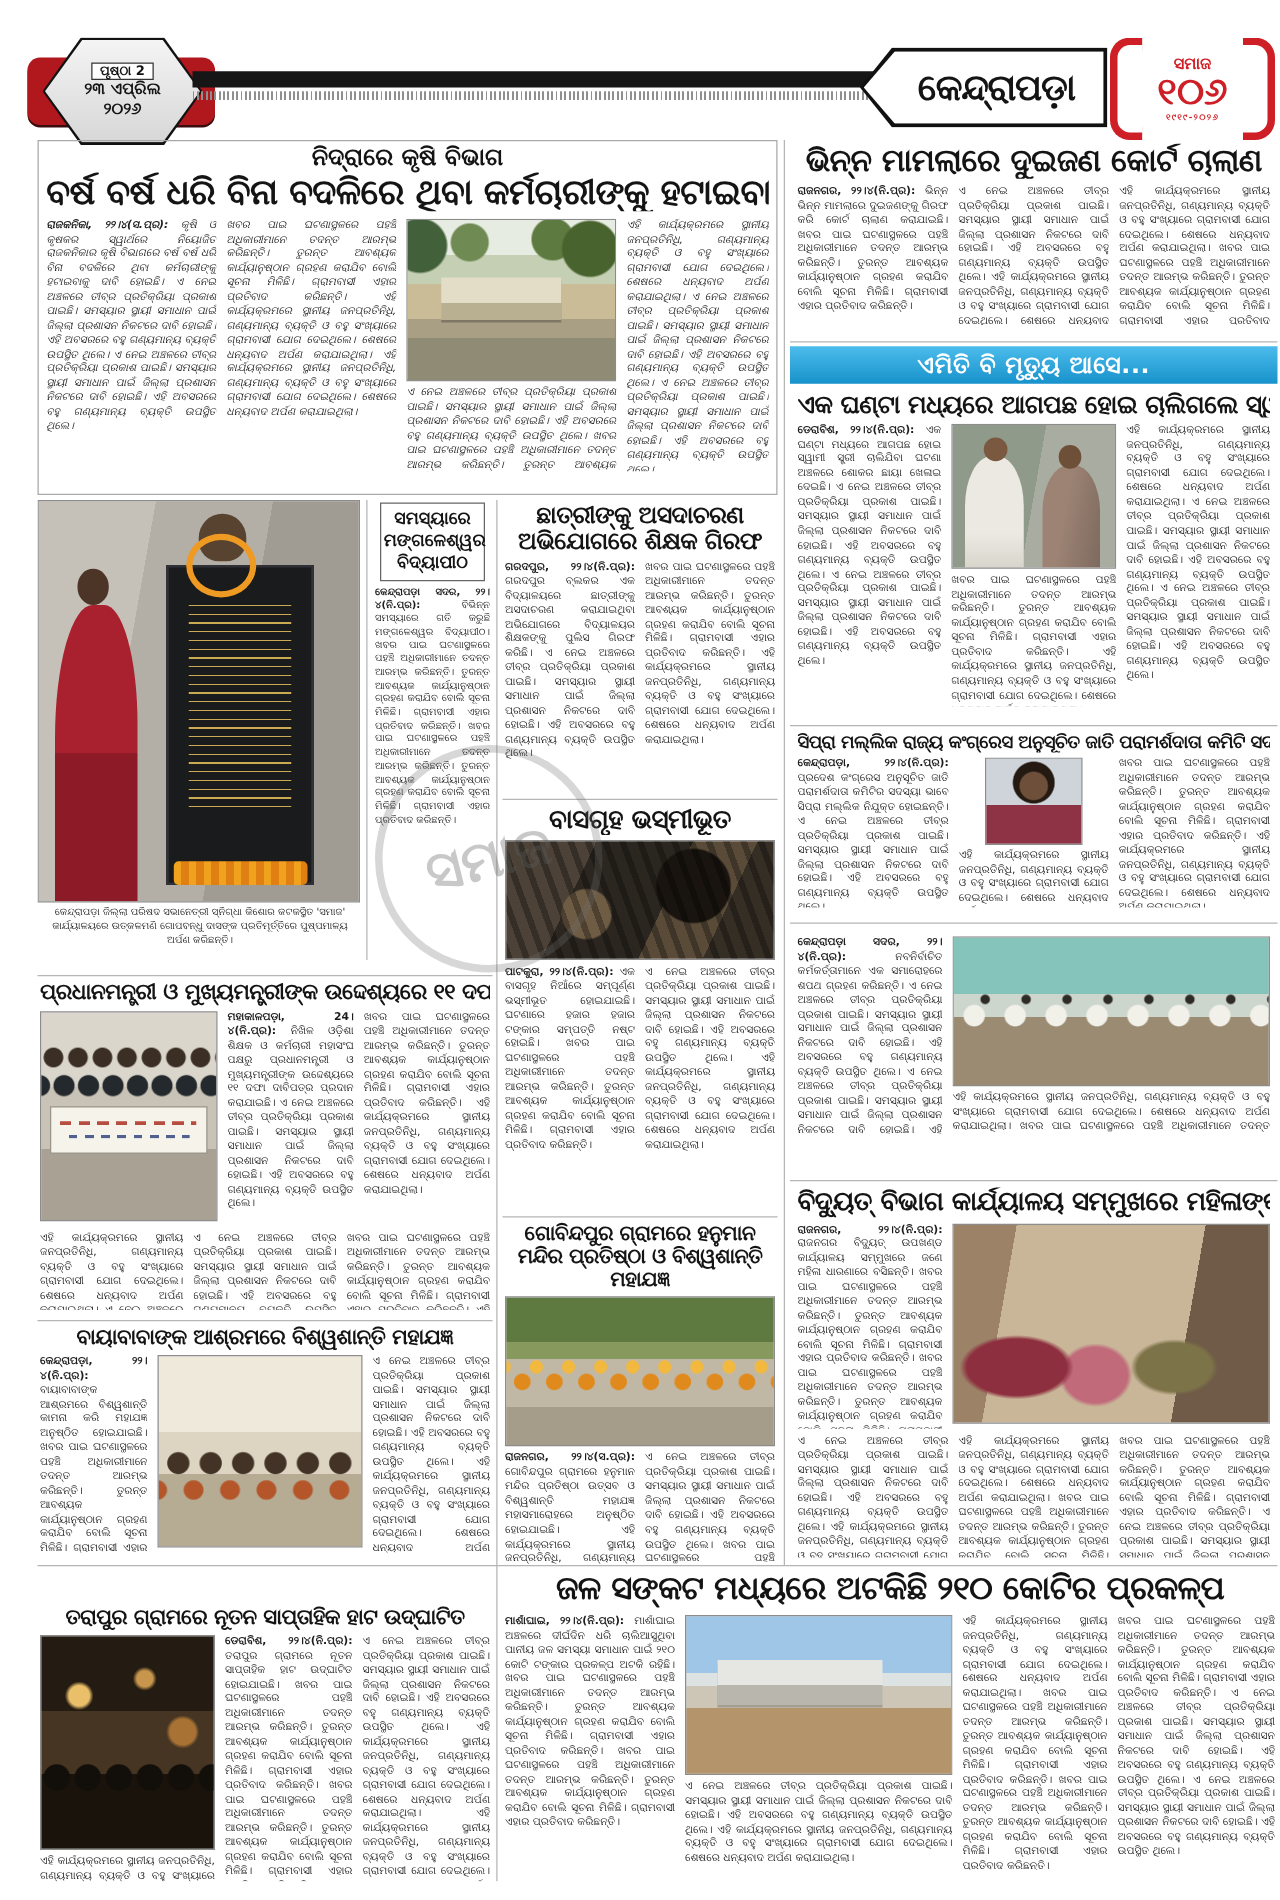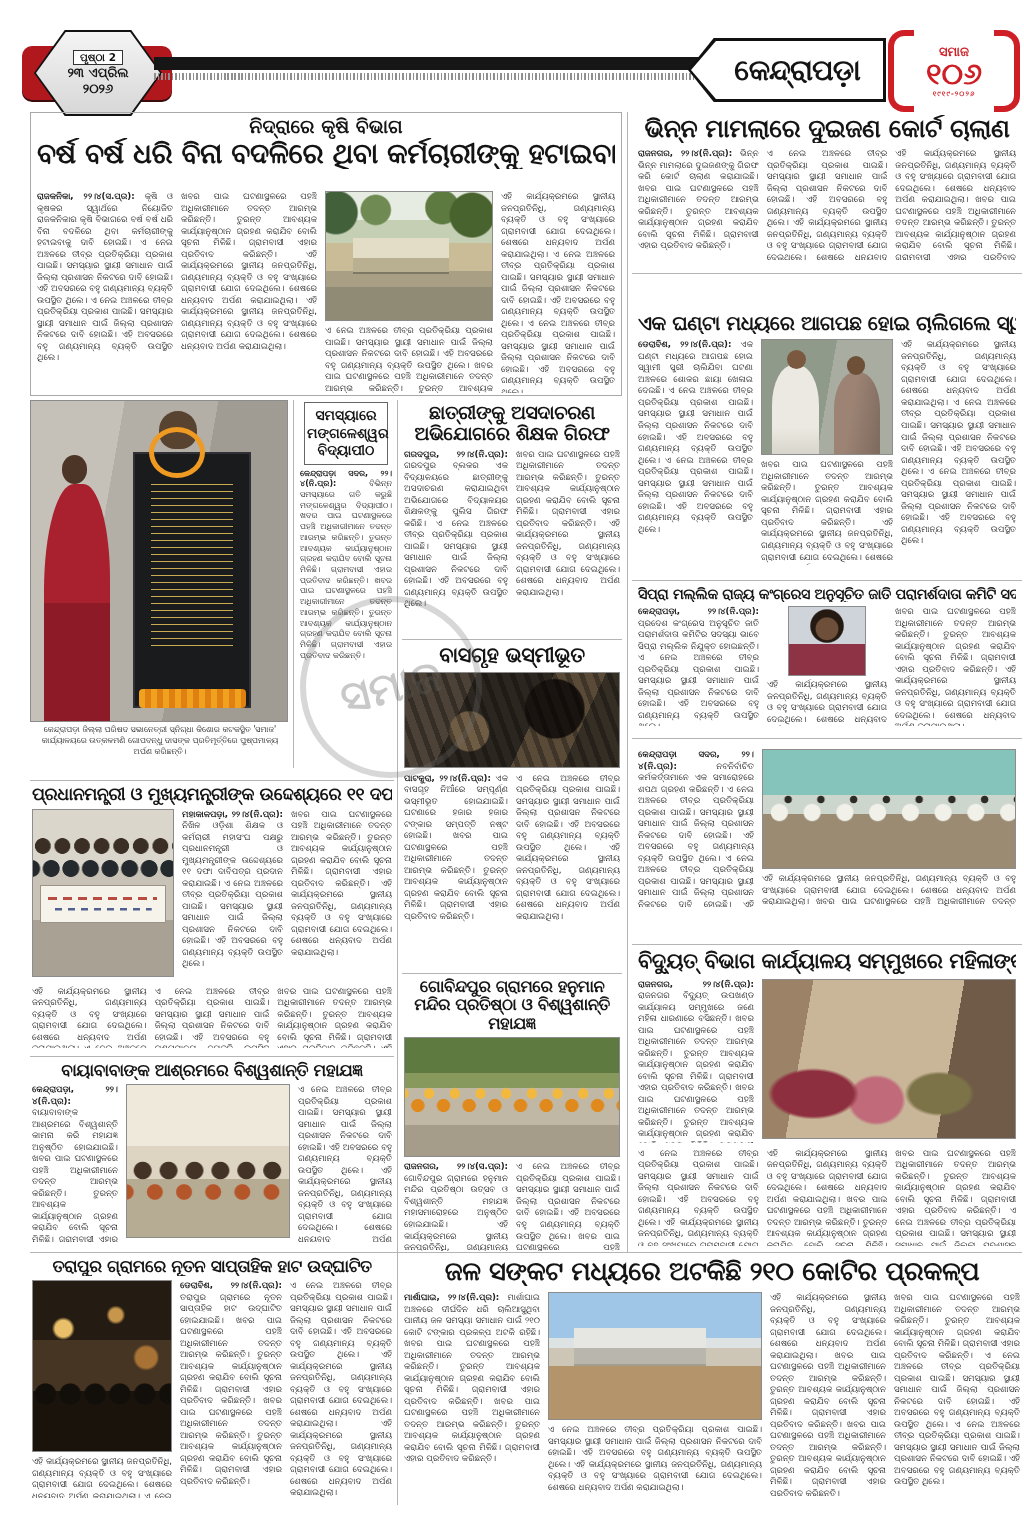--- a/index.html
+++ b/index.html
@@ -147,40 +147,43 @@
   <div class="h" style="left:30px;top:780px;width:364px;height:1px;"></div>
   <div class="h" style="left:30px;top:1056px;width:364px;height:1px;"></div>
   <div class="h" style="left:402px;top:973px;width:220px;height:1px;"></div>
   <div class="h" style="left:402px;top:639px;width:220px;height:1px;"></div>
 
   <div class="wm">ସମାଜ</div>
 
   <section class="art bordered" style="left:30px;top:112px;width:592px;height:284px;">
     <h3 class="kick">ନିଦ୍ରାରେ କୃଷି ବିଭାଗ</h3>
     <h1 class="hl one" style="font-size:28px;">ବର୍ଷ ବର୍ଷ ଧରି ବିନା ବଦଳିରେ ଥିବା କର୍ମଚାରୀଙ୍କୁ ହଟାଇବାକୁ ଦାବି</h1>
-    <div class="cols" style="height:202px;margin-top:22px;">
+    <div class="cols" style="height:202px;margin-top:6px;font-style:italic;">
       <p class="tcol" style="flex:0 0 136px;"><b>ରାଜକନିକା, ୨୨।୪(ସ.ପ୍ର): </b>କୃଷି ଓ କୃଷକର ସ୍ୱାର୍ଥରେ ନିୟୋଜିତ ରାଜକନିକାର କୃଷି ବିଭାଗରେ ବର୍ଷ ବର୍ଷ ଧରି ବିନା ବଦଳିରେ ଥିବା କର୍ମଚାରୀଙ୍କୁ ହଟାଇବାକୁ ଦାବି ହୋଇଛି। ଏ ନେଇ ଅଞ୍ଚଳରେ ତୀବ୍ର ପ୍ରତିକ୍ରିୟା ପ୍ରକାଶ ପାଇଛି। ସମସ୍ୟାର ସ୍ଥାୟୀ ସମାଧାନ ପାଇଁ ଜିଲ୍ଲା ପ୍ରଶାସନ ନିକଟରେ ଦାବି ହୋଇଛି। ଏହି ଅବସରରେ ବହୁ ଗଣ୍ୟମାନ୍ୟ ବ୍ୟକ୍ତି ଉପସ୍ଥିତ ଥିଲେ। ଏ ନେଇ ଅଞ୍ଚଳରେ ତୀବ୍ର ପ୍ରତିକ୍ରିୟା ପ୍ରକାଶ ପାଇଛି। ସମସ୍ୟାର ସ୍ଥାୟୀ ସମାଧାନ ପାଇଁ ଜିଲ୍ଲା ପ୍ରଶାସନ ନିକଟରେ ଦାବି ହୋଇଛି। ଏହି ଅବସରରେ ବହୁ ଗଣ୍ୟମାନ୍ୟ ବ୍ୟକ୍ତି ଉପସ୍ଥିତ ଥିଲେ। </p>
       <p class="tcol" style="flex:0 0 136px;">ଖବର ପାଇ ଘଟଣାସ୍ଥଳରେ ପହଞ୍ଚି ଅଧିକାରୀମାନେ ତଦନ୍ତ ଆରମ୍ଭ କରିଛନ୍ତି। ତୁରନ୍ତ ଆବଶ୍ୟକ କାର୍ଯ୍ୟାନୁଷ୍ଠାନ ଗ୍ରହଣ କରାଯିବ ବୋଲି ସୂଚନା ମିଳିଛି। ଗ୍ରାମବାସୀ ଏହାର ପ୍ରତିବାଦ କରିଛନ୍ତି। ଏହି କାର୍ଯ୍ୟକ୍ରମରେ ସ୍ଥାନୀୟ ଜନପ୍ରତିନିଧି, ଗଣ୍ୟମାନ୍ୟ ବ୍ୟକ୍ତି ଓ ବହୁ ସଂଖ୍ୟାରେ ଗ୍ରାମବାସୀ ଯୋଗ ଦେଇଥିଲେ। ଶେଷରେ ଧନ୍ୟବାଦ ଅର୍ପଣ କରାଯାଇଥିଲା। ଏହି କାର୍ଯ୍ୟକ୍ରମରେ ସ୍ଥାନୀୟ ଜନପ୍ରତିନିଧି, ଗଣ୍ୟମାନ୍ୟ ବ୍ୟକ୍ତି ଓ ବହୁ ସଂଖ୍ୟାରେ ଗ୍ରାମବାସୀ ଯୋଗ ଦେଇଥିଲେ। ଶେଷରେ ଧନ୍ୟବାଦ ଅର୍ପଣ କରାଯାଇଥିଲା। </p>
       <div style="flex:0 0 168px;display:flex;flex-direction:column;gap:4px;overflow:hidden;">
         <figure class="ph ph-agri" style="width:168px;height:130px;margin:0;"></figure>
         <p class="tcol" style="flex:1;">ଏ ନେଇ ଅଞ୍ଚଳରେ ତୀବ୍ର ପ୍ରତିକ୍ରିୟା ପ୍ରକାଶ ପାଇଛି। ସମସ୍ୟାର ସ୍ଥାୟୀ ସମାଧାନ ପାଇଁ ଜିଲ୍ଲା ପ୍ରଶାସନ ନିକଟରେ ଦାବି ହୋଇଛି। ଏହି ଅବସରରେ ବହୁ ଗଣ୍ୟମାନ୍ୟ ବ୍ୟକ୍ତି ଉପସ୍ଥିତ ଥିଲେ। ଖବର ପାଇ ଘଟଣାସ୍ଥଳରେ ପହଞ୍ଚି ଅଧିକାରୀମାନେ ତଦନ୍ତ ଆରମ୍ଭ କରିଛନ୍ତି। ତୁରନ୍ତ ଆବଶ୍ୟକ କାର୍ଯ୍ୟାନୁଷ୍ଠାନ ଗ୍ରହଣ କରାଯିବ ବୋଲି ସୂଚନା ମିଳିଛି। ଗ୍ରାମବାସୀ ଏହାର ପ୍ରତିବାଦ କରିଛନ୍ତି। </p>
       </div>
       <p class="tcol">ଏହି କାର୍ଯ୍ୟକ୍ରମରେ ସ୍ଥାନୀୟ ଜନପ୍ରତିନିଧି, ଗଣ୍ୟମାନ୍ୟ ବ୍ୟକ୍ତି ଓ ବହୁ ସଂଖ୍ୟାରେ ଗ୍ରାମବାସୀ ଯୋଗ ଦେଇଥିଲେ। ଶେଷରେ ଧନ୍ୟବାଦ ଅର୍ପଣ କରାଯାଇଥିଲା। ଏ ନେଇ ଅଞ୍ଚଳରେ ତୀବ୍ର ପ୍ରତିକ୍ରିୟା ପ୍ରକାଶ ପାଇଛି। ସମସ୍ୟାର ସ୍ଥାୟୀ ସମାଧାନ ପାଇଁ ଜିଲ୍ଲା ପ୍ରଶାସନ ନିକଟରେ ଦାବି ହୋଇଛି। ଏହି ଅବସରରେ ବହୁ ଗଣ୍ୟମାନ୍ୟ ବ୍ୟକ୍ତି ଉପସ୍ଥିତ ଥିଲେ। ଏ ନେଇ ଅଞ୍ଚଳରେ ତୀବ୍ର ପ୍ରତିକ୍ରିୟା ପ୍ରକାଶ ପାଇଛି। ସମସ୍ୟାର ସ୍ଥାୟୀ ସମାଧାନ ପାଇଁ ଜିଲ୍ଲା ପ୍ରଶାସନ ନିକଟରେ ଦାବି ହୋଇଛି। ଏହି ଅବସରରେ ବହୁ ଗଣ୍ୟମାନ୍ୟ ବ୍ୟକ୍ତି ଉପସ୍ଥିତ ଥିଲେ। </p>
     </div>
   </section>
 
   <section class="art" style="left:632px;top:112px;width:390px;height:158px;">
     <h1 class="hl one" style="font-size:25px;">ଭିନ୍ନ ମାମଲାରେ ଦୁଇଜଣ କୋର୍ଟ ଚାଲାଣ</h1>
     <div class="cols" style="height:112px;margin-top:5px;">
       <p class="tcol"><b>ରାଜନଗର, ୨୨।୪(ନି.ପ୍ର): </b>ଭିନ୍ନ ଭିନ୍ନ ମାମଲାରେ ଦୁଇଜଣଙ୍କୁ ଗିରଫ କରି କୋର୍ଟ ଚାଲାଣ କରାଯାଇଛି। ଖବର ପାଇ ଘଟଣାସ୍ଥଳରେ ପହଞ୍ଚି ଅଧିକାରୀମାନେ ତଦନ୍ତ ଆରମ୍ଭ କରିଛନ୍ତି। ତୁରନ୍ତ ଆବଶ୍ୟକ କାର୍ଯ୍ୟାନୁଷ୍ଠାନ ଗ୍ରହଣ କରାଯିବ ବୋଲି ସୂଚନା ମିଳିଛି। ଗ୍ରାମବାସୀ ଏହାର ପ୍ରତିବାଦ କରିଛନ୍ତି। </p>
       <p class="tcol">ଏ ନେଇ ଅଞ୍ଚଳରେ ତୀବ୍ର ପ୍ରତିକ୍ରିୟା ପ୍ରକାଶ ପାଇଛି। ସମସ୍ୟାର ସ୍ଥାୟୀ ସମାଧାନ ପାଇଁ ଜିଲ୍ଲା ପ୍ରଶାସନ ନିକଟରେ ଦାବି ହୋଇଛି। ଏହି ଅବସରରେ ବହୁ ଗଣ୍ୟମାନ୍ୟ ବ୍ୟକ୍ତି ଉପସ୍ଥିତ ଥିଲେ। ଏହି କାର୍ଯ୍ୟକ୍ରମରେ ସ୍ଥାନୀୟ ଜନପ୍ରତିନିଧି, ଗଣ୍ୟମାନ୍ୟ ବ୍ୟକ୍ତି ଓ ବହୁ ସଂଖ୍ୟାରେ ଗ୍ରାମବାସୀ ଯୋଗ ଦେଇଥିଲେ। ଶେଷରେ ଧନ୍ୟବାଦ ଅର୍ପଣ କରାଯାଇଥିଲା। </p>
       <p class="tcol">ଏହି କାର୍ଯ୍ୟକ୍ରମରେ ସ୍ଥାନୀୟ ଜନପ୍ରତିନିଧି, ଗଣ୍ୟମାନ୍ୟ ବ୍ୟକ୍ତି ଓ ବହୁ ସଂଖ୍ୟାରେ ଗ୍ରାମବାସୀ ଯୋଗ ଦେଇଥିଲେ। ଶେଷରେ ଧନ୍ୟବାଦ ଅର୍ପଣ କରାଯାଇଥିଲା। ଖବର ପାଇ ଘଟଣାସ୍ଥଳରେ ପହଞ୍ଚି ଅଧିକାରୀମାନେ ତଦନ୍ତ ଆରମ୍ଭ କରିଛନ୍ତି। ତୁରନ୍ତ ଆବଶ୍ୟକ କାର୍ଯ୍ୟାନୁଷ୍ଠାନ ଗ୍ରହଣ କରାଯିବ ବୋଲି ସୂଚନା ମିଳିଛି। ଗ୍ରାମବାସୀ ଏହାର ପ୍ରତିବାଦ କରିଛନ୍ତି। </p>
     </div>
   </section>
 
+  <div class="banner">
+    <span>ଏମିତି ବି ମୃତ୍ୟୁ ଆସେ...</span>
+  </div>
 
   <section class="art" style="left:632px;top:309px;width:390px;height:268px;">
     <h1 class="hl one" style="font-size:20px;">ଏକ ଘଣ୍ଟା ମଧ୍ୟରେ ଆଗପଛ ହୋଇ ଚାଲିଗଲେ ସ୍ୱାମୀ ସ୍ତ୍ରୀ</h1>
     <div class="cols" style="height:226px;margin-top:5px;">
       <p class="tcol"><b>ଡେରାବିଶ, ୨୨।୪(ନି.ପ୍ର): </b>ଏକ ଘଣ୍ଟା ମଧ୍ୟରେ ଆଗପଛ ହୋଇ ସ୍ୱାମୀ ସ୍ତ୍ରୀ ଚାଲିଯିବା ଘଟଣା ଅଞ୍ଚଳରେ ଶୋକର ଛାୟା ଖେଳାଇ ଦେଇଛି। ଏ ନେଇ ଅଞ୍ଚଳରେ ତୀବ୍ର ପ୍ରତିକ୍ରିୟା ପ୍ରକାଶ ପାଇଛି। ସମସ୍ୟାର ସ୍ଥାୟୀ ସମାଧାନ ପାଇଁ ଜିଲ୍ଲା ପ୍ରଶାସନ ନିକଟରେ ଦାବି ହୋଇଛି। ଏହି ଅବସରରେ ବହୁ ଗଣ୍ୟମାନ୍ୟ ବ୍ୟକ୍ତି ଉପସ୍ଥିତ ଥିଲେ। ଏ ନେଇ ଅଞ୍ଚଳରେ ତୀବ୍ର ପ୍ରତିକ୍ରିୟା ପ୍ରକାଶ ପାଇଛି। ସମସ୍ୟାର ସ୍ଥାୟୀ ସମାଧାନ ପାଇଁ ଜିଲ୍ଲା ପ୍ରଶାସନ ନିକଟରେ ଦାବି ହୋଇଛି। ଏହି ଅବସରରେ ବହୁ ଗଣ୍ୟମାନ୍ୟ ବ୍ୟକ୍ତି ଉପସ୍ଥିତ ଥିଲେ। </p>
       <div style="flex:0 0 132px;display:flex;flex-direction:column;gap:4px;overflow:hidden;">
         <figure class="ph ph-couple" style="width:132px;height:116px;margin:0;">
           <i class="s" style="left:8%;top:22%;width:36%;height:78%;background:linear-gradient(#ece9e2 0 70%,#d8d5cc 100%);border-radius:45% 45% 0 0;"></i>
           <i class="s" style="left:19%;top:8%;width:15%;height:17%;background:#7a5940;border-radius:50%;"></i>
           <i class="s" style="left:55%;top:28%;width:36%;height:72%;background:linear-gradient(100deg,#9c8374 0 40%,#7d6a5e 100%);border-radius:45% 45% 0 0;"></i>
@@ -268,41 +271,41 @@
     <div class="cols" style="height:90px;margin-top:4px;">
       <p class="tcol"><b>ରାଜନଗର, ୨୨।୪(ସ.ପ୍ର): </b>ଗୋବିନ୍ଦପୁର ଗ୍ରାମରେ ହନୁମାନ ମନ୍ଦିର ପ୍ରତିଷ୍ଠା ଉତ୍ସବ ଓ ବିଶ୍ୱଶାନ୍ତି ମହାଯଜ୍ଞ ମହାସମାରୋହରେ ଅନୁଷ୍ଠିତ ହୋଇଯାଇଛି। ଏହି କାର୍ଯ୍ୟକ୍ରମରେ ସ୍ଥାନୀୟ ଜନପ୍ରତିନିଧି, ଗଣ୍ୟମାନ୍ୟ ବ୍ୟକ୍ତି ଓ ବହୁ ସଂଖ୍ୟାରେ ଗ୍ରାମବାସୀ ଯୋଗ ଦେଇଥିଲେ। ଶେଷରେ ଧନ୍ୟବାଦ ଅର୍ପଣ କରାଯାଇଥିଲା। </p>
       <p class="tcol">ଏ ନେଇ ଅଞ୍ଚଳରେ ତୀବ୍ର ପ୍ରତିକ୍ରିୟା ପ୍ରକାଶ ପାଇଛି। ସମସ୍ୟାର ସ୍ଥାୟୀ ସମାଧାନ ପାଇଁ ଜିଲ୍ଲା ପ୍ରଶାସନ ନିକଟରେ ଦାବି ହୋଇଛି। ଏହି ଅବସରରେ ବହୁ ଗଣ୍ୟମାନ୍ୟ ବ୍ୟକ୍ତି ଉପସ୍ଥିତ ଥିଲେ। ଖବର ପାଇ ଘଟଣାସ୍ଥଳରେ ପହଞ୍ଚି ଅଧିକାରୀମାନେ ତଦନ୍ତ ଆରମ୍ଭ କରିଛନ୍ତି। ତୁରନ୍ତ ଆବଶ୍ୟକ କାର୍ଯ୍ୟାନୁଷ୍ଠାନ ଗ୍ରହଣ କରାଯିବ ବୋଲି ସୂଚନା ମିଳିଛି। ଗ୍ରାମବାସୀ ଏହାର ପ୍ରତିବାଦ କରିଛନ୍ତି। </p>
     </div>
   </section>
 
   <section class="art" style="left:30px;top:783px;width:364px;height:271px;padding:2px;">
     <h1 class="hl one" style="font-size:17.5px;">ପ୍ରଧାନମନ୍ତ୍ରୀ ଓ ମୁଖ୍ୟମନ୍ତ୍ରୀଙ୍କ ଉଦ୍ଦେଶ୍ୟରେ ୧୧ ଦଫା ଦାବିପତ୍ର</h1>
     <div class="cols" style="height:172px;margin-top:4px;">
       <figure class="ph ph-banner-group" style="flex:0 0 142px;height:168px;margin:0;"></figure>
-      <p class="tcol"><b>ମହାକାଳପଡ଼ା, ୨୨।୪(ନି.ପ୍ର): </b>ନିଖିଳ ଓଡ଼ିଶା ଶିକ୍ଷକ ଓ କର୍ମଚାରୀ ମହାସଂଘ ପକ୍ଷରୁ ପ୍ରଧାନମନ୍ତ୍ରୀ ଓ ମୁଖ୍ୟମନ୍ତ୍ରୀଙ୍କ ଉଦ୍ଦେଶ୍ୟରେ ୧୧ ଦଫା ଦାବିପତ୍ର ପ୍ରଦାନ କରାଯାଇଛି। ଏ ନେଇ ଅଞ୍ଚଳରେ ତୀବ୍ର ପ୍ରତିକ୍ରିୟା ପ୍ରକାଶ ପାଇଛି। ସମସ୍ୟାର ସ୍ଥାୟୀ ସମାଧାନ ପାଇଁ ଜିଲ୍ଲା ପ୍ରଶାସନ ନିକଟରେ ଦାବି ହୋଇଛି। ଏହି ଅବସରରେ ବହୁ ଗଣ୍ୟମାନ୍ୟ ବ୍ୟକ୍ତି ଉପସ୍ଥିତ ଥିଲେ। </p>
+      <p class="tcol"><b>ମହାକାଳପଡ଼ା, 24।୪(ନି.ପ୍ର): </b>ନିଖିଳ ଓଡ଼ିଶା ଶିକ୍ଷକ ଓ କର୍ମଚାରୀ ମହାସଂଘ ପକ୍ଷରୁ ପ୍ରଧାନମନ୍ତ୍ରୀ ଓ ମୁଖ୍ୟମନ୍ତ୍ରୀଙ୍କ ଉଦ୍ଦେଶ୍ୟରେ ୧୧ ଦଫା ଦାବିପତ୍ର ପ୍ରଦାନ କରାଯାଇଛି। ଏ ନେଇ ଅଞ୍ଚଳରେ ତୀବ୍ର ପ୍ରତିକ୍ରିୟା ପ୍ରକାଶ ପାଇଛି। ସମସ୍ୟାର ସ୍ଥାୟୀ ସମାଧାନ ପାଇଁ ଜିଲ୍ଲା ପ୍ରଶାସନ ନିକଟରେ ଦାବି ହୋଇଛି। ଏହି ଅବସରରେ ବହୁ ଗଣ୍ୟମାନ୍ୟ ବ୍ୟକ୍ତି ଉପସ୍ଥିତ ଥିଲେ। </p>
       <p class="tcol">ଖବର ପାଇ ଘଟଣାସ୍ଥଳରେ ପହଞ୍ଚି ଅଧିକାରୀମାନେ ତଦନ୍ତ ଆରମ୍ଭ କରିଛନ୍ତି। ତୁରନ୍ତ ଆବଶ୍ୟକ କାର୍ଯ୍ୟାନୁଷ୍ଠାନ ଗ୍ରହଣ କରାଯିବ ବୋଲି ସୂଚନା ମିଳିଛି। ଗ୍ରାମବାସୀ ଏହାର ପ୍ରତିବାଦ କରିଛନ୍ତି। ଏହି କାର୍ଯ୍ୟକ୍ରମରେ ସ୍ଥାନୀୟ ଜନପ୍ରତିନିଧି, ଗଣ୍ୟମାନ୍ୟ ବ୍ୟକ୍ତି ଓ ବହୁ ସଂଖ୍ୟାରେ ଗ୍ରାମବାସୀ ଯୋଗ ଦେଇଥିଲେ। ଶେଷରେ ଧନ୍ୟବାଦ ଅର୍ପଣ କରାଯାଇଥିଲା। </p>
     </div>
     <div class="cols" style="height:62px;margin-top:5px;">
       <p class="tcol">ଏହି କାର୍ଯ୍ୟକ୍ରମରେ ସ୍ଥାନୀୟ ଜନପ୍ରତିନିଧି, ଗଣ୍ୟମାନ୍ୟ ବ୍ୟକ୍ତି ଓ ବହୁ ସଂଖ୍ୟାରେ ଗ୍ରାମବାସୀ ଯୋଗ ଦେଇଥିଲେ। ଶେଷରେ ଧନ୍ୟବାଦ ଅର୍ପଣ କରାଯାଇଥିଲା। ଏ ନେଇ ଅଞ୍ଚଳରେ ତୀବ୍ର ପ୍ରତିକ୍ରିୟା ପ୍ରକାଶ ପାଇଛି। ସମସ୍ୟାର ସ୍ଥାୟୀ ସମାଧାନ ପାଇଁ ଜିଲ୍ଲା ପ୍ରଶାସନ ନିକଟରେ ଦାବି ହୋଇଛି। ଏହି ଅବସରରେ ବହୁ ଗଣ୍ୟମାନ୍ୟ ବ୍ୟକ୍ତି ଉପସ୍ଥିତ ଥିଲେ। </p>
       <p class="tcol">ଏ ନେଇ ଅଞ୍ଚଳରେ ତୀବ୍ର ପ୍ରତିକ୍ରିୟା ପ୍ରକାଶ ପାଇଛି। ସମସ୍ୟାର ସ୍ଥାୟୀ ସମାଧାନ ପାଇଁ ଜିଲ୍ଲା ପ୍ରଶାସନ ନିକଟରେ ଦାବି ହୋଇଛି। ଏହି ଅବସରରେ ବହୁ ଗଣ୍ୟମାନ୍ୟ ବ୍ୟକ୍ତି ଉପସ୍ଥିତ ଥିଲେ। ଖବର ପାଇ ଘଟଣାସ୍ଥଳରେ ପହଞ୍ଚି ଅଧିକାରୀମାନେ ତଦନ୍ତ ଆରମ୍ଭ କରିଛନ୍ତି। ତୁରନ୍ତ ଆବଶ୍ୟକ କାର୍ଯ୍ୟାନୁଷ୍ଠାନ ଗ୍ରହଣ କରାଯିବ ବୋଲି ସୂଚନା ମିଳିଛି। ଗ୍ରାମବାସୀ ଏହାର ପ୍ରତିବାଦ କରିଛନ୍ତି। </p>
       <p class="tcol">ଖବର ପାଇ ଘଟଣାସ୍ଥଳରେ ପହଞ୍ଚି ଅଧିକାରୀମାନେ ତଦନ୍ତ ଆରମ୍ଭ କରିଛନ୍ତି। ତୁରନ୍ତ ଆବଶ୍ୟକ କାର୍ଯ୍ୟାନୁଷ୍ଠାନ ଗ୍ରହଣ କରାଯିବ ବୋଲି ସୂଚନା ମିଳିଛି। ଗ୍ରାମବାସୀ ଏହାର ପ୍ରତିବାଦ କରିଛନ୍ତି। ଏହି କାର୍ଯ୍ୟକ୍ରମରେ ସ୍ଥାନୀୟ ଜନପ୍ରତିନିଧି, ଗଣ୍ୟମାନ୍ୟ ବ୍ୟକ୍ତି ଓ ବହୁ ସଂଖ୍ୟାରେ ଗ୍ରାମବାସୀ ଯୋଗ ଦେଇଥିଲେ। ଶେଷରେ ଧନ୍ୟବାଦ ଅର୍ପଣ କରାଯାଇଥିଲା। </p>
     </div>
   </section>
 
   <section class="art" style="left:30px;top:1059px;width:364px;height:190px;padding:2px;">
     <h1 class="hl one" style="font-size:17px;">ବାୟାବାବାଙ୍କ ଆଶ୍ରମରେ ବିଶ୍ୱଶାନ୍ତି ମହାଯଜ୍ଞ</h1>
     <div class="cols" style="height:158px;margin-top:4px;">
       <p class="tcol" style="flex:0 0 86px;"><b>କେନ୍ଦ୍ରାପଡ଼ା, ୨୨।୪(ନି.ପ୍ର): </b>ବାୟାବାବାଙ୍କ ଆଶ୍ରମରେ ବିଶ୍ୱଶାନ୍ତି କାମନା କରି ମହାଯଜ୍ଞ ଅନୁଷ୍ଠିତ ହୋଇଯାଇଛି। ଖବର ପାଇ ଘଟଣାସ୍ଥଳରେ ପହଞ୍ଚି ଅଧିକାରୀମାନେ ତଦନ୍ତ ଆରମ୍ଭ କରିଛନ୍ତି। ତୁରନ୍ତ ଆବଶ୍ୟକ କାର୍ଯ୍ୟାନୁଷ୍ଠାନ ଗ୍ରହଣ କରାଯିବ ବୋଲି ସୂଚନା ମିଳିଛି। ଗ୍ରାମବାସୀ ଏହାର ପ୍ରତିବାଦ କରିଛନ୍ତି। </p>
       <figure class="ph ph-ashram" style="flex:0 0 164px;height:154px;margin:0;"></figure>
       <p class="tcol">ଏ ନେଇ ଅଞ୍ଚଳରେ ତୀବ୍ର ପ୍ରତିକ୍ରିୟା ପ୍ରକାଶ ପାଇଛି। ସମସ୍ୟାର ସ୍ଥାୟୀ ସମାଧାନ ପାଇଁ ଜିଲ୍ଲା ପ୍ରଶାସନ ନିକଟରେ ଦାବି ହୋଇଛି। ଏହି ଅବସରରେ ବହୁ ଗଣ୍ୟମାନ୍ୟ ବ୍ୟକ୍ତି ଉପସ୍ଥିତ ଥିଲେ। ଏହି କାର୍ଯ୍ୟକ୍ରମରେ ସ୍ଥାନୀୟ ଜନପ୍ରତିନିଧି, ଗଣ୍ୟମାନ୍ୟ ବ୍ୟକ୍ତି ଓ ବହୁ ସଂଖ୍ୟାରେ ଗ୍ରାମବାସୀ ଯୋଗ ଦେଇଥିଲେ। ଶେଷରେ ଧନ୍ୟବାଦ ଅର୍ପଣ କରାଯାଇଥିଲା। </p>
     </div>
   </section>
 
   <section class="art" style="left:30px;top:1255px;width:364px;height:250px;padding:2px;">
-    <h1 class="hl one" style="font-size:17px;">ତରାପୁର ଗ୍ରାମରେ ନୂତନ ସାପ୍ତାହିକ ହାଟ ଉଦ୍‌ଘାଟିତ</h1>
+    <h1 class="hl one" style="font-size:17px;margin-top:28px;">ତରାପୁର ଗ୍ରାମରେ ନୂତନ ସାପ୍ତାହିକ ହାଟ ଉଦ୍‌ଘାଟିତ</h1>
     <div class="cols" style="height:218px;margin-top:4px;">
       <div style="flex:0 0 140px;display:flex;flex-direction:column;gap:4px;overflow:hidden;">
         <figure class="ph ph-market" style="width:100%;height:172px;margin:0;"></figure>
         <p class="tcol">ଏହି କାର୍ଯ୍ୟକ୍ରମରେ ସ୍ଥାନୀୟ ଜନପ୍ରତିନିଧି, ଗଣ୍ୟମାନ୍ୟ ବ୍ୟକ୍ତି ଓ ବହୁ ସଂଖ୍ୟାରେ ଗ୍ରାମବାସୀ ଯୋଗ ଦେଇଥିଲେ। ଶେଷରେ ଧନ୍ୟବାଦ ଅର୍ପଣ କରାଯାଇଥିଲା। ଏ ନେଇ ଅଞ୍ଚଳରେ ତୀବ୍ର ପ୍ରତିକ୍ରିୟା ପ୍ରକାଶ ପାଇଛି। ସମସ୍ୟାର ସ୍ଥାୟୀ ସମାଧାନ ପାଇଁ ଜିଲ୍ଲା ପ୍ରଶାସନ ନିକଟରେ ଦାବି ହୋଇଛି। ଏହି ଅବସରରେ ବହୁ ଗଣ୍ୟମାନ୍ୟ ବ୍ୟକ୍ତି ଉପସ୍ଥିତ ଥିଲେ। </p>
       </div>
       <p class="tcol"><b>ଡେରାବିଶ, ୨୨।୪(ନି.ପ୍ର): </b>ତରାପୁର ଗ୍ରାମରେ ନୂତନ ସାପ୍ତାହିକ ହାଟ ଉଦ୍‌ଘାଟିତ ହୋଇଯାଇଛି। ଖବର ପାଇ ଘଟଣାସ୍ଥଳରେ ପହଞ୍ଚି ଅଧିକାରୀମାନେ ତଦନ୍ତ ଆରମ୍ଭ କରିଛନ୍ତି। ତୁରନ୍ତ ଆବଶ୍ୟକ କାର୍ଯ୍ୟାନୁଷ୍ଠାନ ଗ୍ରହଣ କରାଯିବ ବୋଲି ସୂଚନା ମିଳିଛି। ଗ୍ରାମବାସୀ ଏହାର ପ୍ରତିବାଦ କରିଛନ୍ତି। ଖବର ପାଇ ଘଟଣାସ୍ଥଳରେ ପହଞ୍ଚି ଅଧିକାରୀମାନେ ତଦନ୍ତ ଆରମ୍ଭ କରିଛନ୍ତି। ତୁରନ୍ତ ଆବଶ୍ୟକ କାର୍ଯ୍ୟାନୁଷ୍ଠାନ ଗ୍ରହଣ କରାଯିବ ବୋଲି ସୂଚନା ମିଳିଛି। ଗ୍ରାମବାସୀ ଏହାର ପ୍ରତିବାଦ କରିଛନ୍ତି। </p>
       <p class="tcol">ଏ ନେଇ ଅଞ୍ଚଳରେ ତୀବ୍ର ପ୍ରତିକ୍ରିୟା ପ୍ରକାଶ ପାଇଛି। ସମସ୍ୟାର ସ୍ଥାୟୀ ସମାଧାନ ପାଇଁ ଜିଲ୍ଲା ପ୍ରଶାସନ ନିକଟରେ ଦାବି ହୋଇଛି। ଏହି ଅବସରରେ ବହୁ ଗଣ୍ୟମାନ୍ୟ ବ୍ୟକ୍ତି ଉପସ୍ଥିତ ଥିଲେ। ଏହି କାର୍ଯ୍ୟକ୍ରମରେ ସ୍ଥାନୀୟ ଜନପ୍ରତିନିଧି, ଗଣ୍ୟମାନ୍ୟ ବ୍ୟକ୍ତି ଓ ବହୁ ସଂଖ୍ୟାରେ ଗ୍ରାମବାସୀ ଯୋଗ ଦେଇଥିଲେ। ଶେଷରେ ଧନ୍ୟବାଦ ଅର୍ପଣ କରାଯାଇଥିଲା। ଏହି କାର୍ଯ୍ୟକ୍ରମରେ ସ୍ଥାନୀୟ ଜନପ୍ରତିନିଧି, ଗଣ୍ୟମାନ୍ୟ ବ୍ୟକ୍ତି ଓ ବହୁ ସଂଖ୍ୟାରେ ଗ୍ରାମବାସୀ ଯୋଗ ଦେଇଥିଲେ। ଶେଷରେ ଧନ୍ୟବାଦ ଅର୍ପଣ କରାଯାଇଥିଲା। </p>
     </div>
   </section>
 

